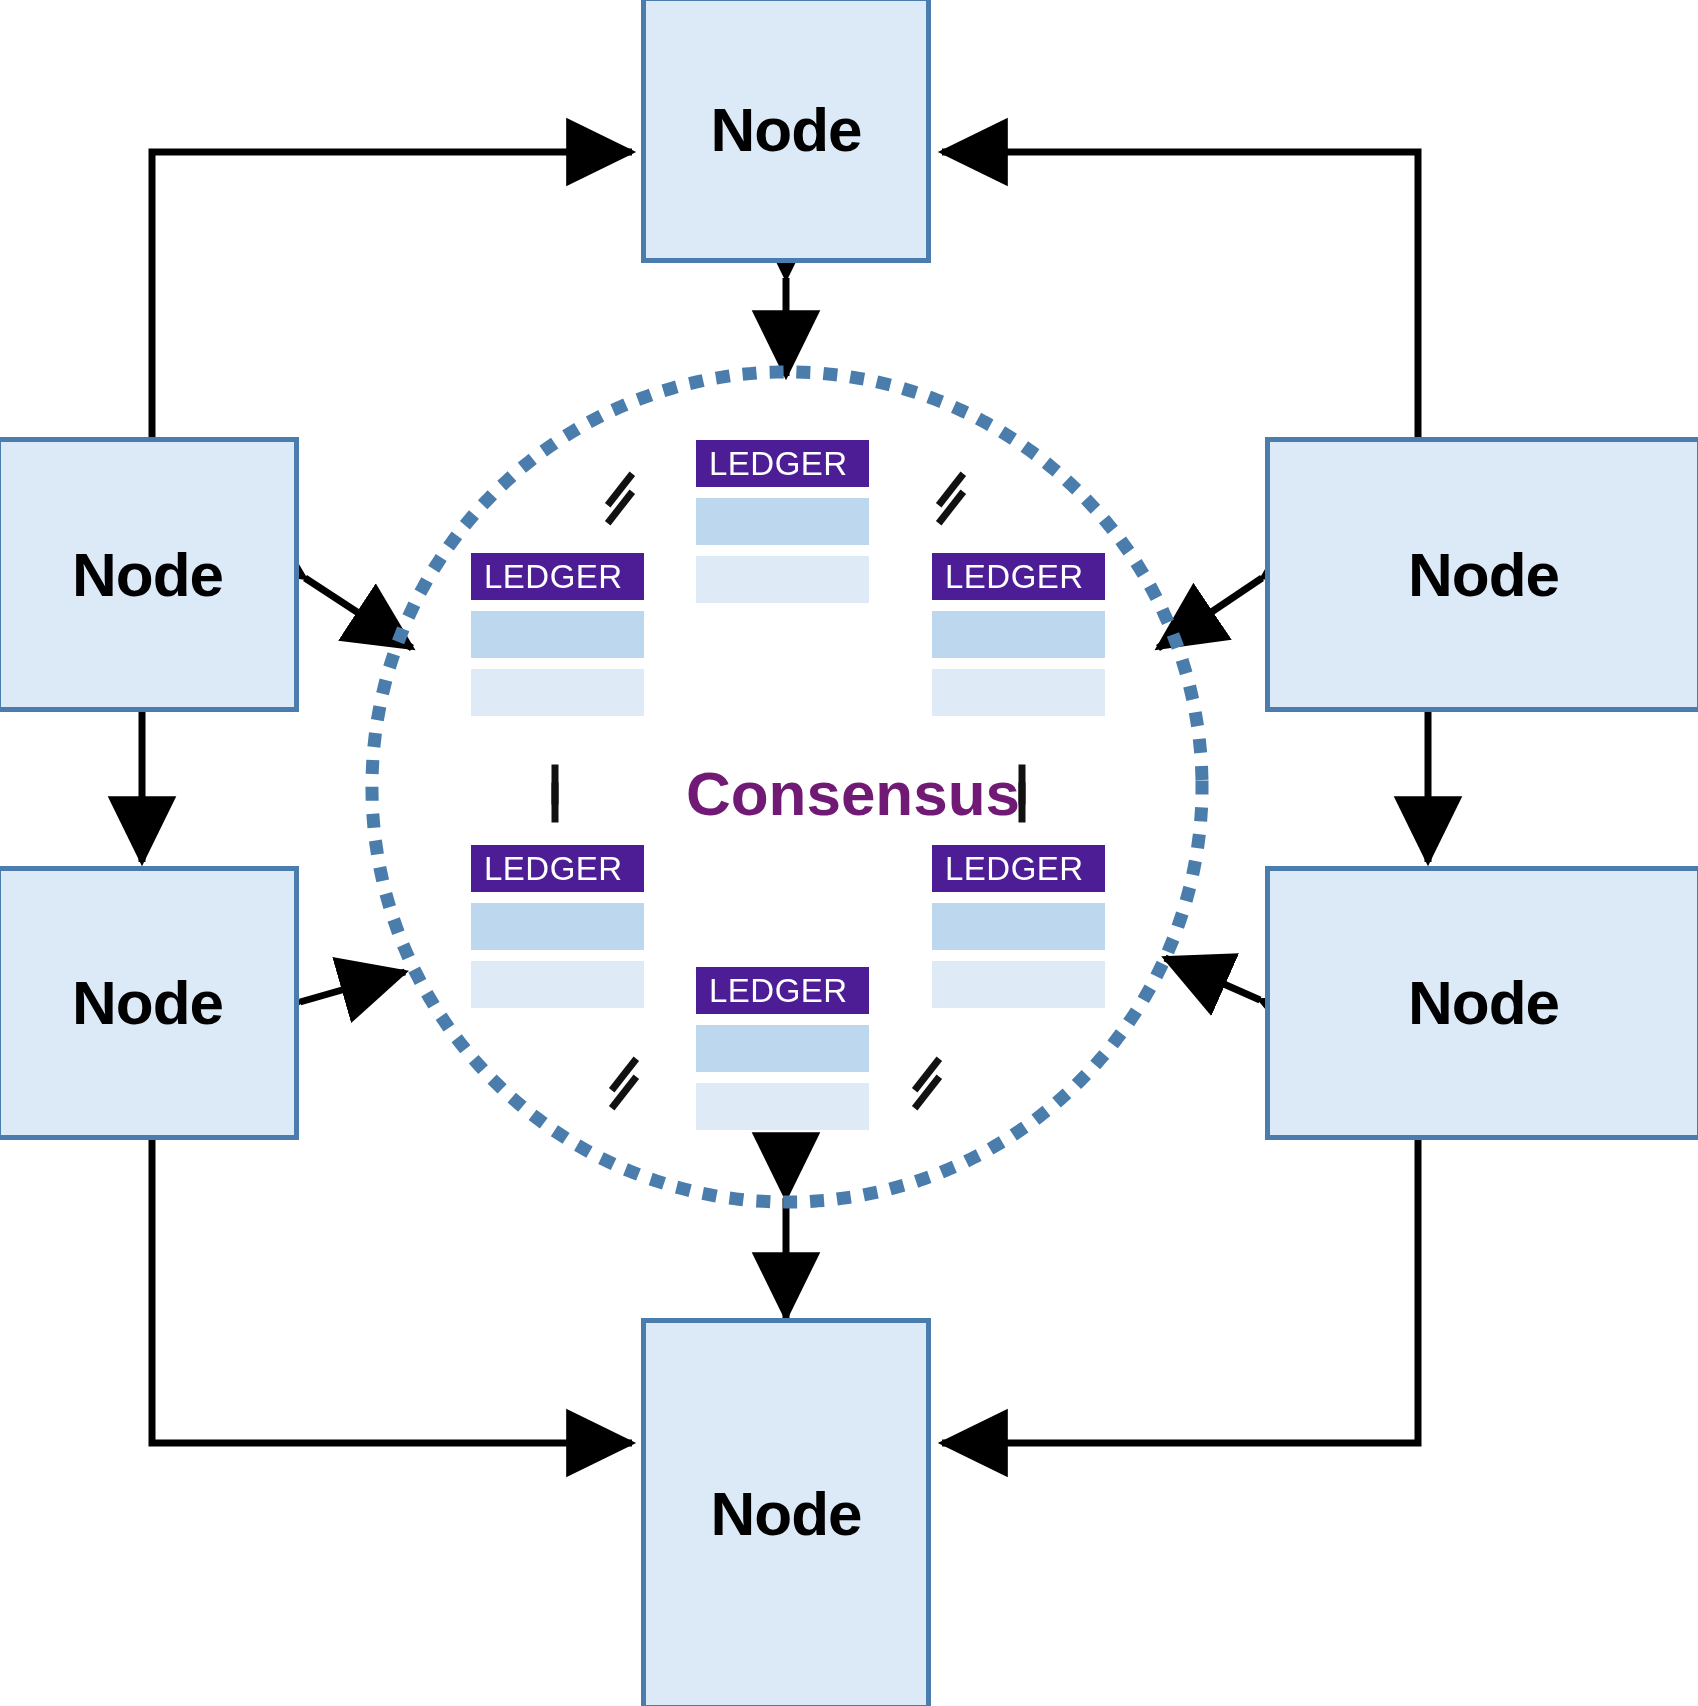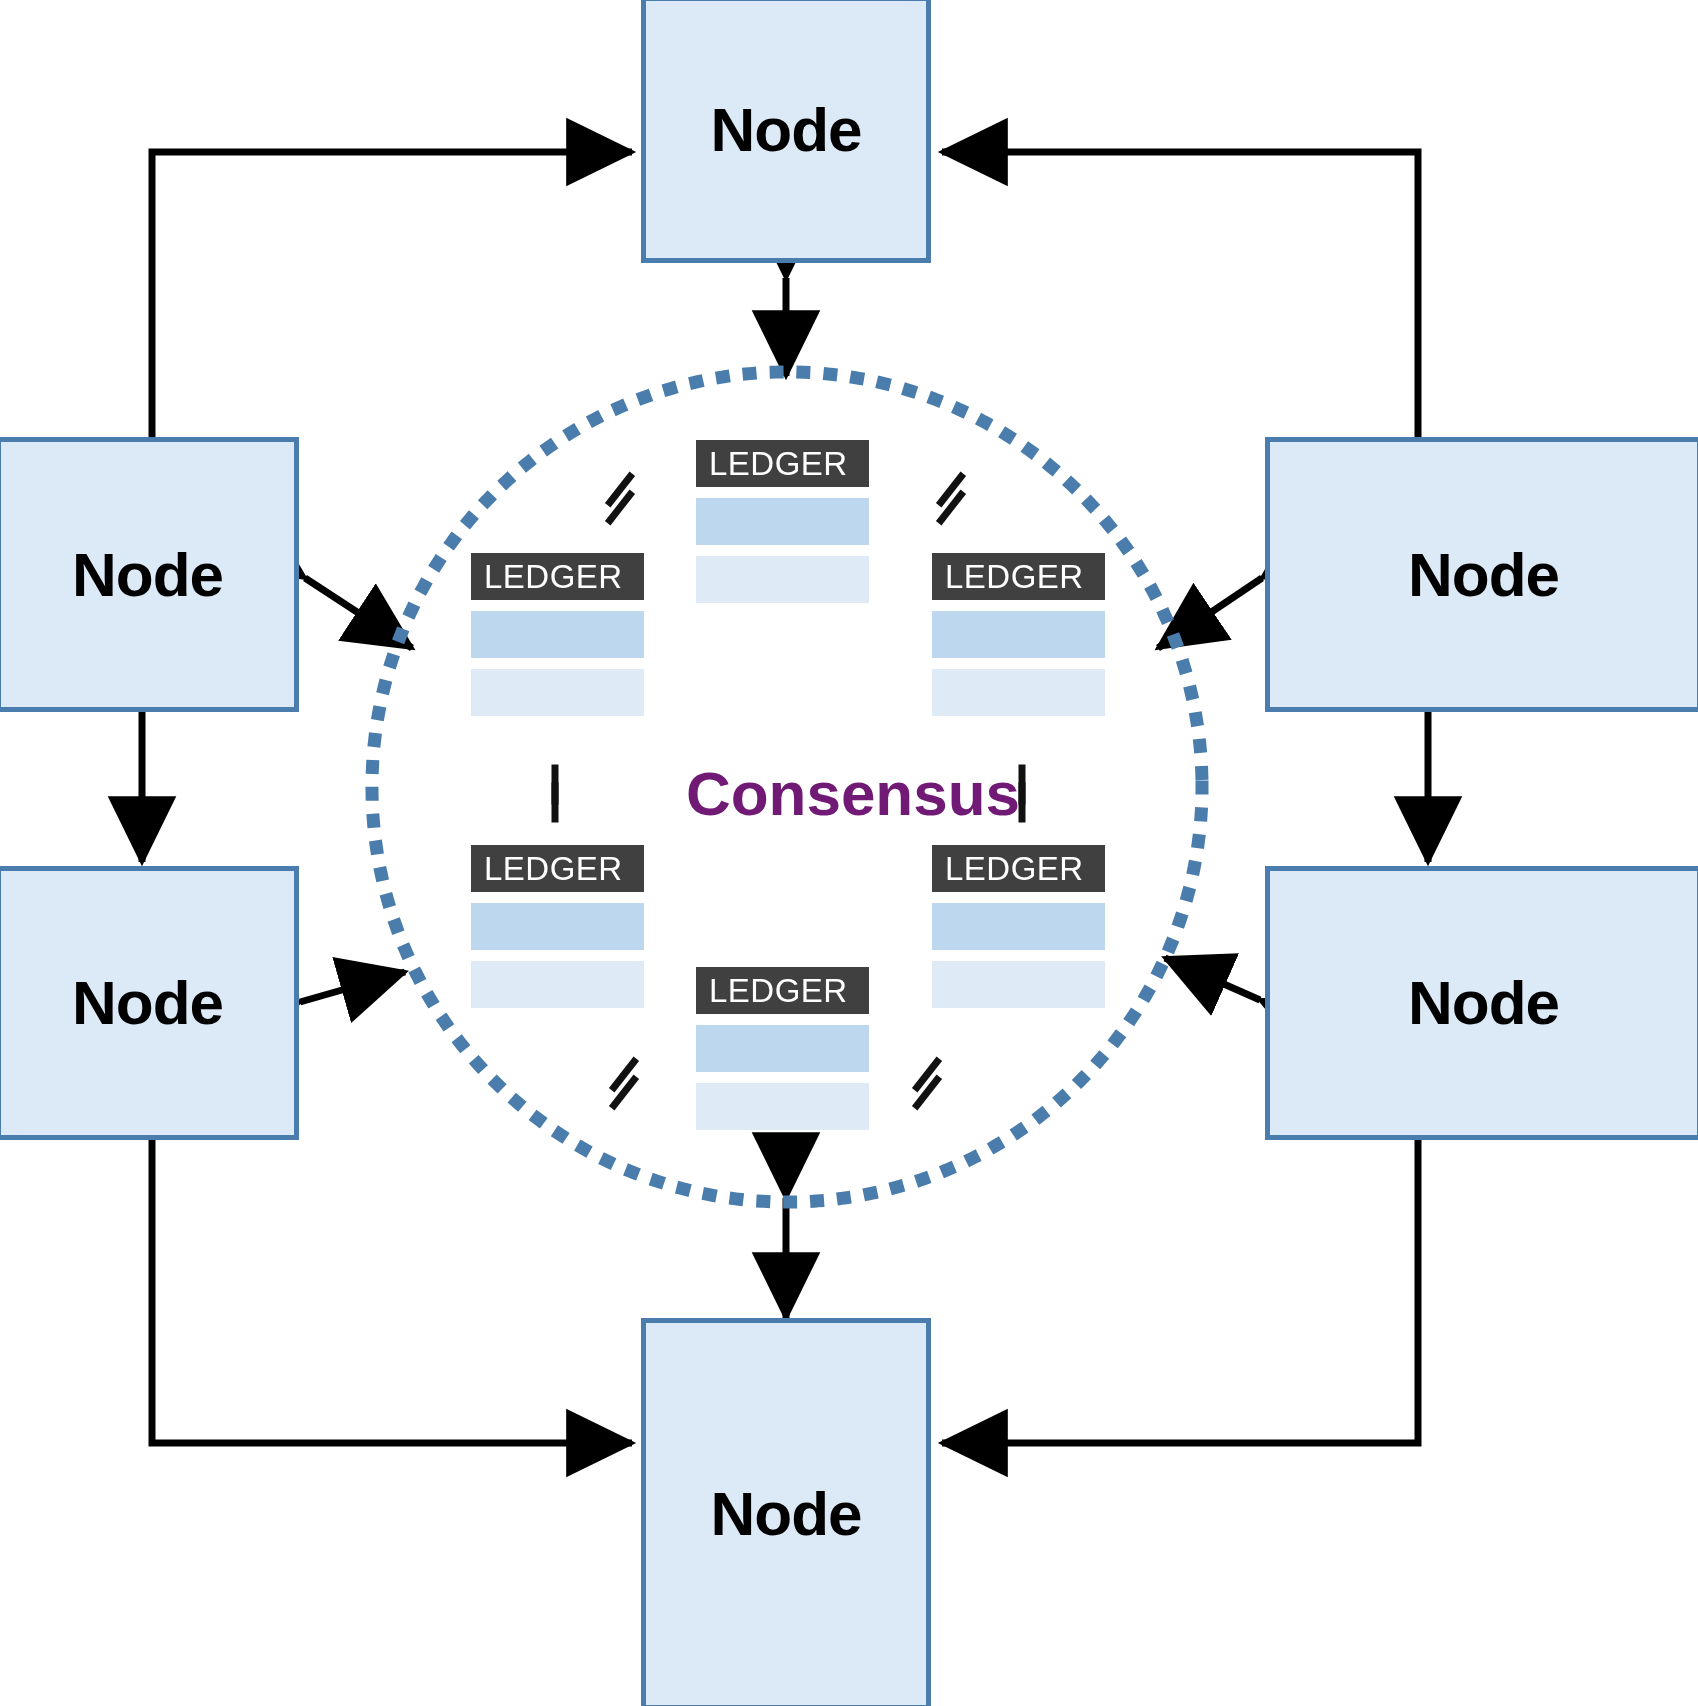--- a/index.html
+++ b/index.html
@@ -22,21 +22,21 @@
     color:#000000;
     letter-spacing:-1px;
     line-height:1;
     user-select:none;
     text-align:center;
   }
 
   
   .ledger{position:absolute;}
   .ledger-header{
-    background:#404040;
+    background:#4c1d95;
     color:#ffffff;
     font-family:"Liberation Sans",sans-serif;
     font-size:33px;
     font-weight:normal;
     letter-spacing:0.5px;
     display:flex;align-items:center;
     padding-left:13px;
     box-sizing:border-box;
     height:47px;
   }

